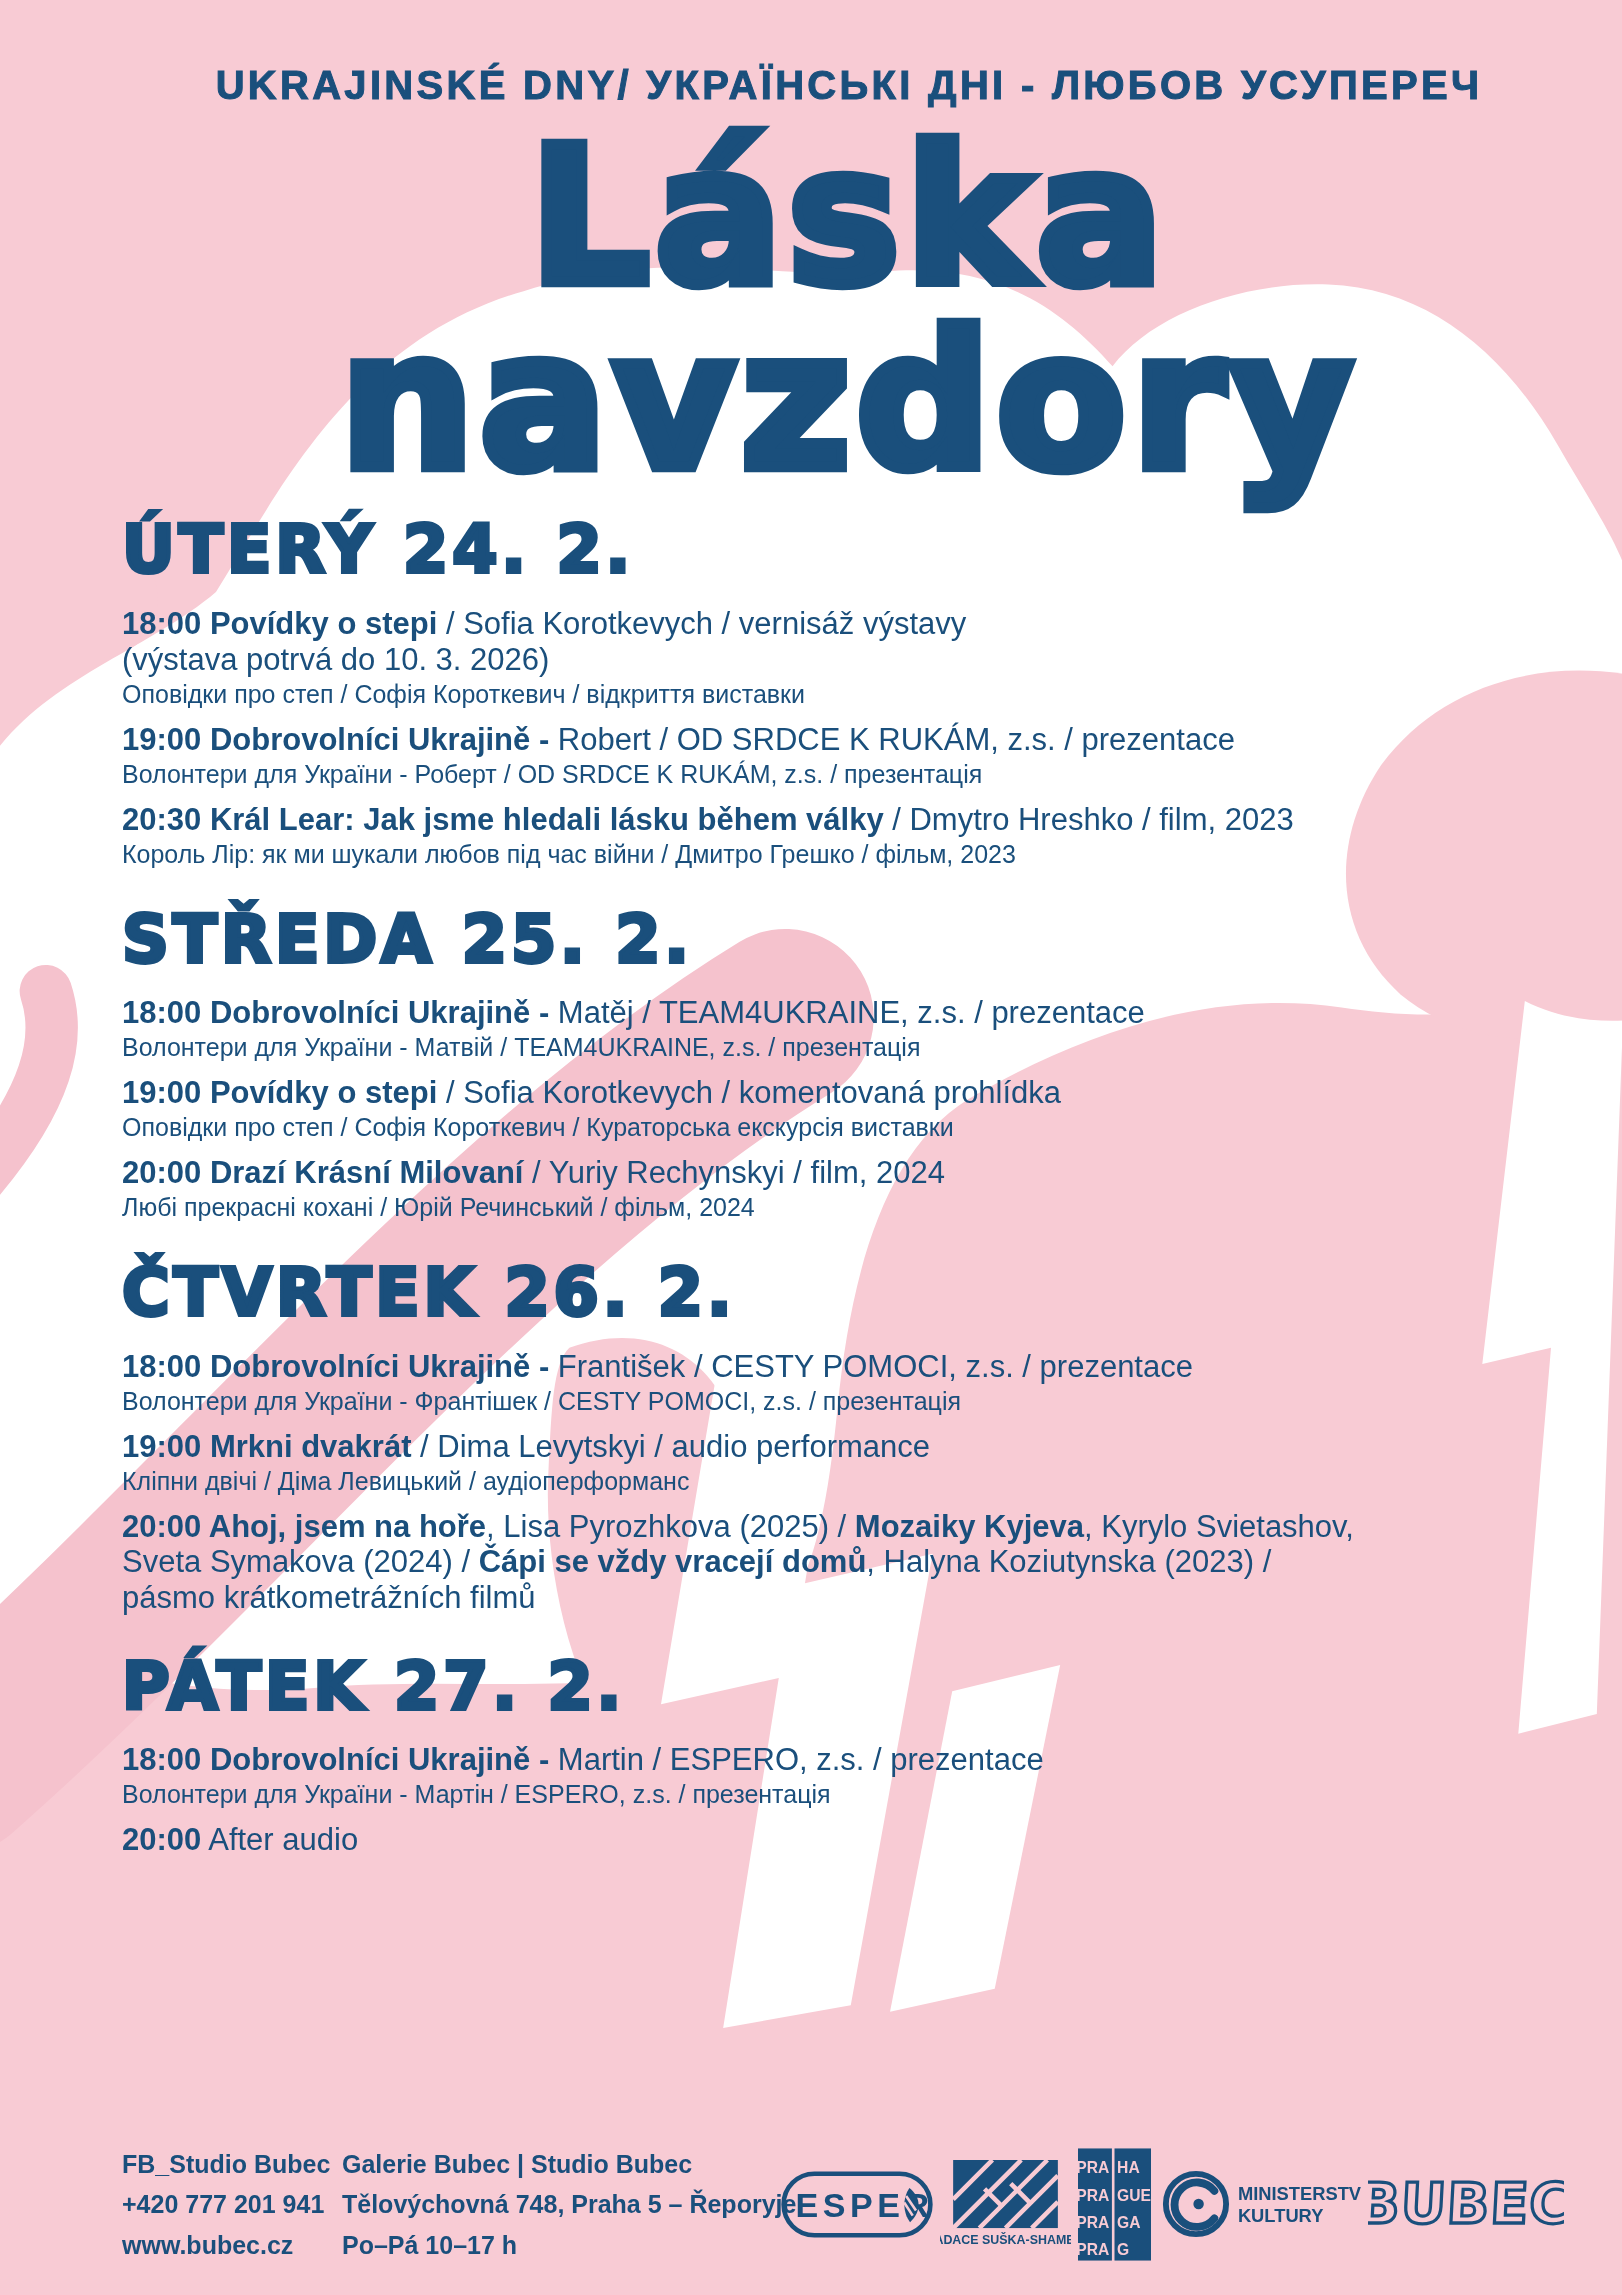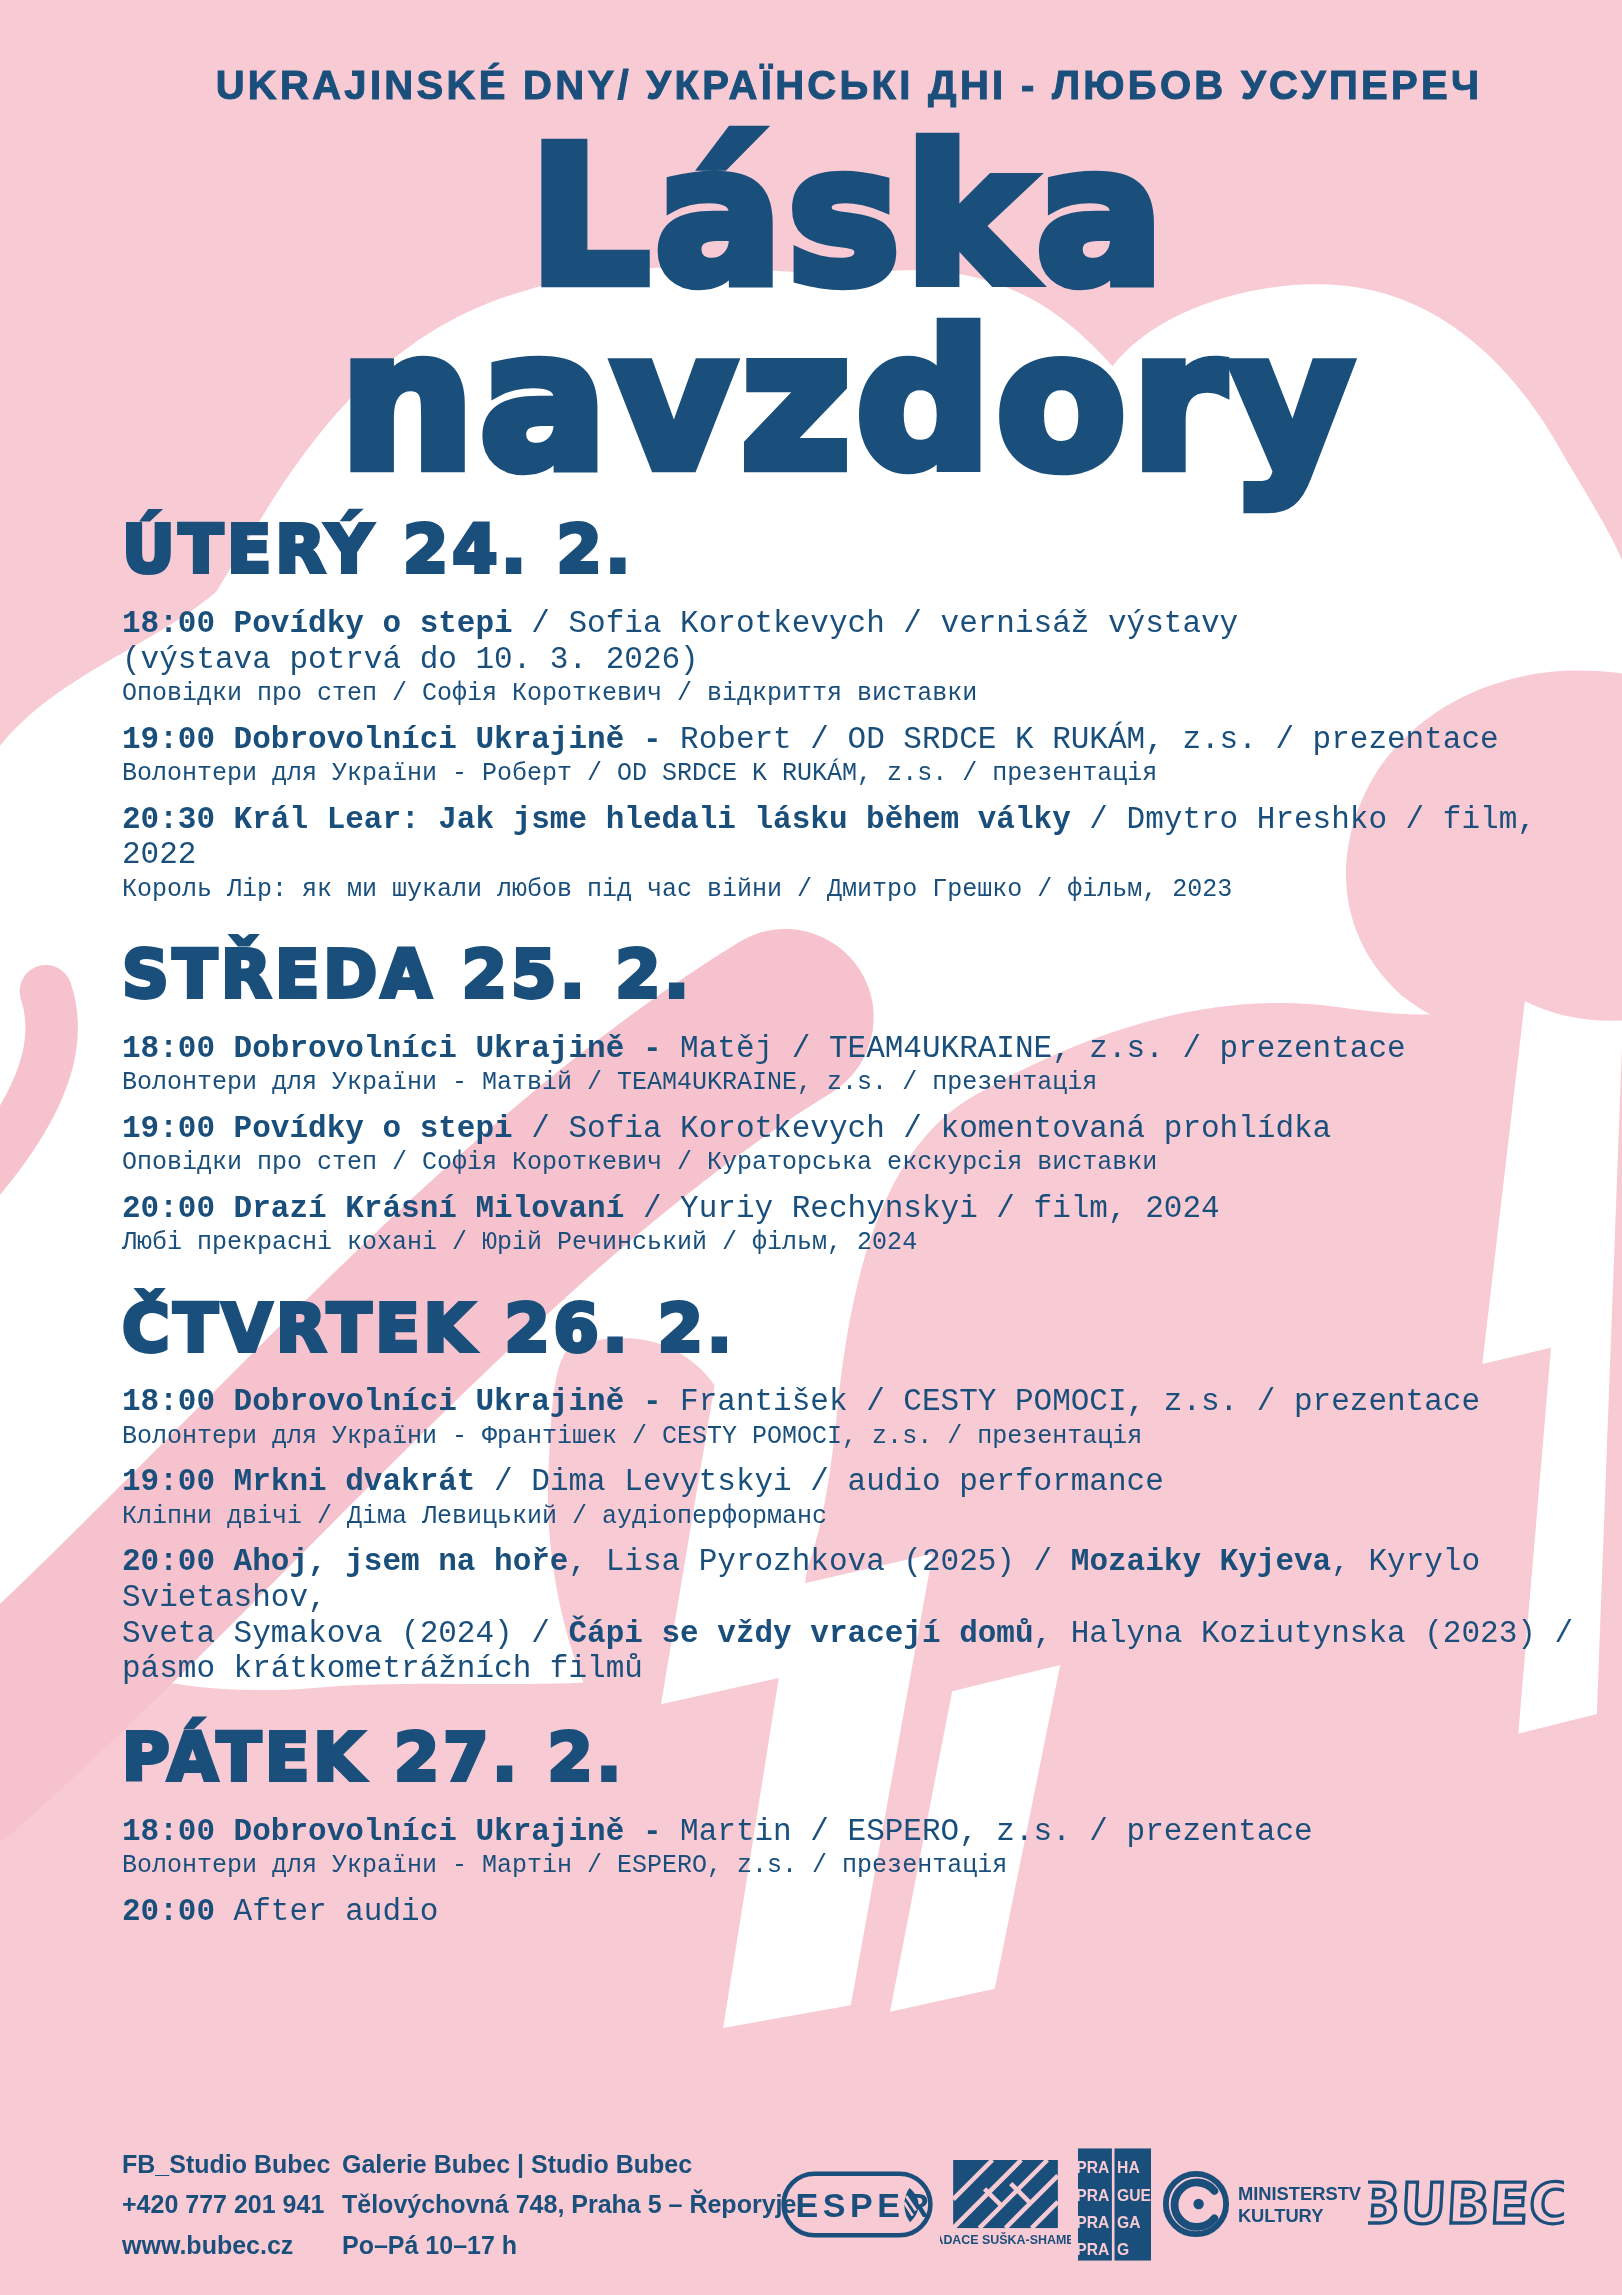--- a/index.html
+++ b/index.html
@@ -22,21 +22,21 @@
   }
   .title .tline{display:block;}
   .schedule{margin-top:19px;}
   .day-section{margin:0 0 38px 0;}
   .day-heading{
     font-family:"DejaVu Sans",sans-serif;font-weight:800;
     font-size:65px;line-height:1.0;letter-spacing:3.9px;
     -webkit-text-stroke:3.9px #1a4f7c;
     margin:0 0 23.6px 0;
   }
-  .event{margin:0 0 13px 0;font-family:Liberation Mono, monospace;}
+  .event{margin:0 0 13px 0;}
   .cz{font-size:31px;line-height:1.15;margin:0;font-weight:400;}
   .cz .b{font-weight:700;}
   .ua{font-size:25px;line-height:1.15;margin:2.6px 0 0 0;font-weight:400;}
   .footer{
     position:absolute;z-index:2;left:122px;right:59px;bottom:30px;
     display:flex;align-items:center;
   }
   .contact-col{flex:0 0 auto;}
   .contact-col.c1{width:220px;}
   .contact-col.c2{width:419px;}
@@ -100,21 +100,21 @@
         <h2 class="day-heading">ÚTERÝ 24. 2.</h2>
         <div class="event">
           <p class="cz"><span class="b">18:00 Povídky o stepi</span><span class="r"> / Sofia Korotkevych / vernisáž výstavy</span><br><span class="r">(výstava potrvá do 10. 3. 2026)</span></p>
           <p class="ua">Оповідки про степ / Софія Короткевич / відкриття виставки</p>
         </div>
         <div class="event">
           <p class="cz"><span class="b">19:00 Dobrovolníci Ukrajině -</span><span class="r"> Robert / OD SRDCE K RUKÁM, z.s. / prezentace</span></p>
           <p class="ua">Волонтери для України - Роберт / OD SRDCE K RUKÁM, z.s. / презентація</p>
         </div>
         <div class="event">
-          <p class="cz"><span class="b">20:30 Král Lear: Jak jsme hledali lásku během války</span><span class="r"> / Dmytro Hreshko / film, 2022</span></p>
+          <p class="cz"><span class="b">20:30 Král Lear: Jak jsme hledali lásku během války</span><span class="r"> / Dmytro Hreshko / film, 2023</span></p>
           <p class="ua">Король Лір: як ми шукали любов під час війни / Дмитро Грешко / фільм, 2023</p>
         </div>
       </section>
       <section class="day-section">
         <h2 class="day-heading">STŘEDA 25. 2.</h2>
         <div class="event">
           <p class="cz"><span class="b">18:00 Dobrovolníci Ukrajině -</span><span class="r"> Matěj / TEAM4UKRAINE, z.s. / prezentace</span></p>
           <p class="ua">Волонтери для України - Матвій / TEAM4UKRAINE, z.s. / презентація</p>
         </div>
         <div class="event">

